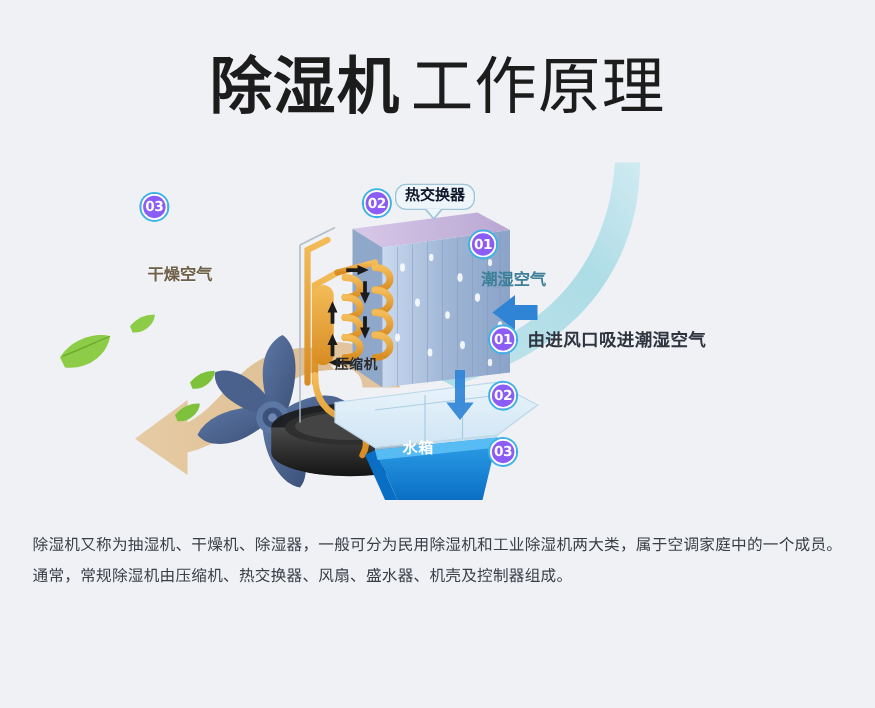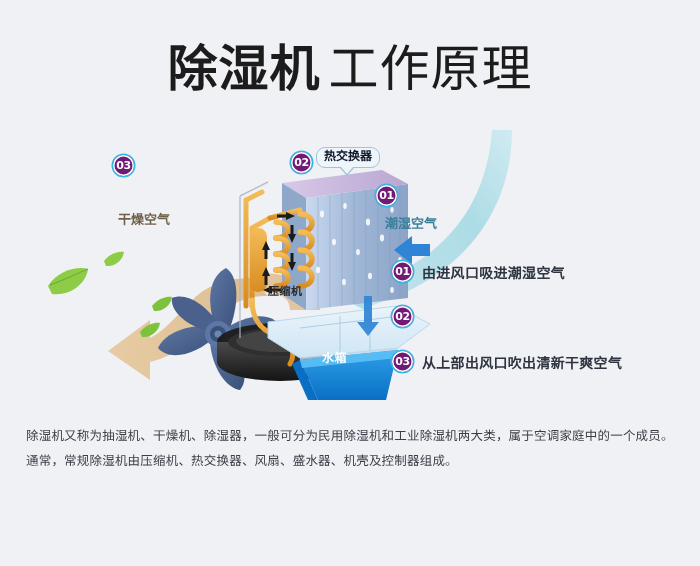--- a/index.html
+++ b/index.html
@@ -127,21 +127,21 @@
     border-left: 7px solid transparent;
     border-right: 7px solid transparent;
     border-top: 8px solid #9fc4d8;
   }
 
   
   .badge {
     width: 21px;
     height: 21px;
     border-radius: 50%;
-    background: #701a75;
+    background: #8b5cf6;
     color: #ffffff;
     font-size: 11px;
     font-weight: 700;
     display: flex;
     align-items: center;
     justify-content: center;
     font-family: "DejaVu Sans", "Liberation Sans", sans-serif;
     box-shadow: inset 0 0 0 1.5px #ffffff, 0 0 0 1.5px #35b6e4;
     flex: 0 0 auto;
     letter-spacing: -.3px;
@@ -392,21 +392,20 @@
   <div id="steps">
     <div class="step-row">
       <div class="badge">01</div>
       <div class="step-text">由进风口吸进潮湿空气</div>
     </div>
     <div class="step-row">
       <div class="badge">02</div>
     </div>
     <div class="step-row">
       <div class="badge">03</div>
-      <div class="step-text">从上部出风口吹出清新干爽空气</div>
     </div>
   </div>
 
   <div id="body-copy">
     <p class="para">除湿机又称为抽湿机、干燥机、除湿器，一般可分为民用除湿机和工业除湿机两大类，属于空调家庭中的一个成员。通常，常规除湿机由压缩机、热交换器、风扇、盛水器、机壳及控制器组成。</p>
   </div>
 
 </div>
 
 </body></html>

